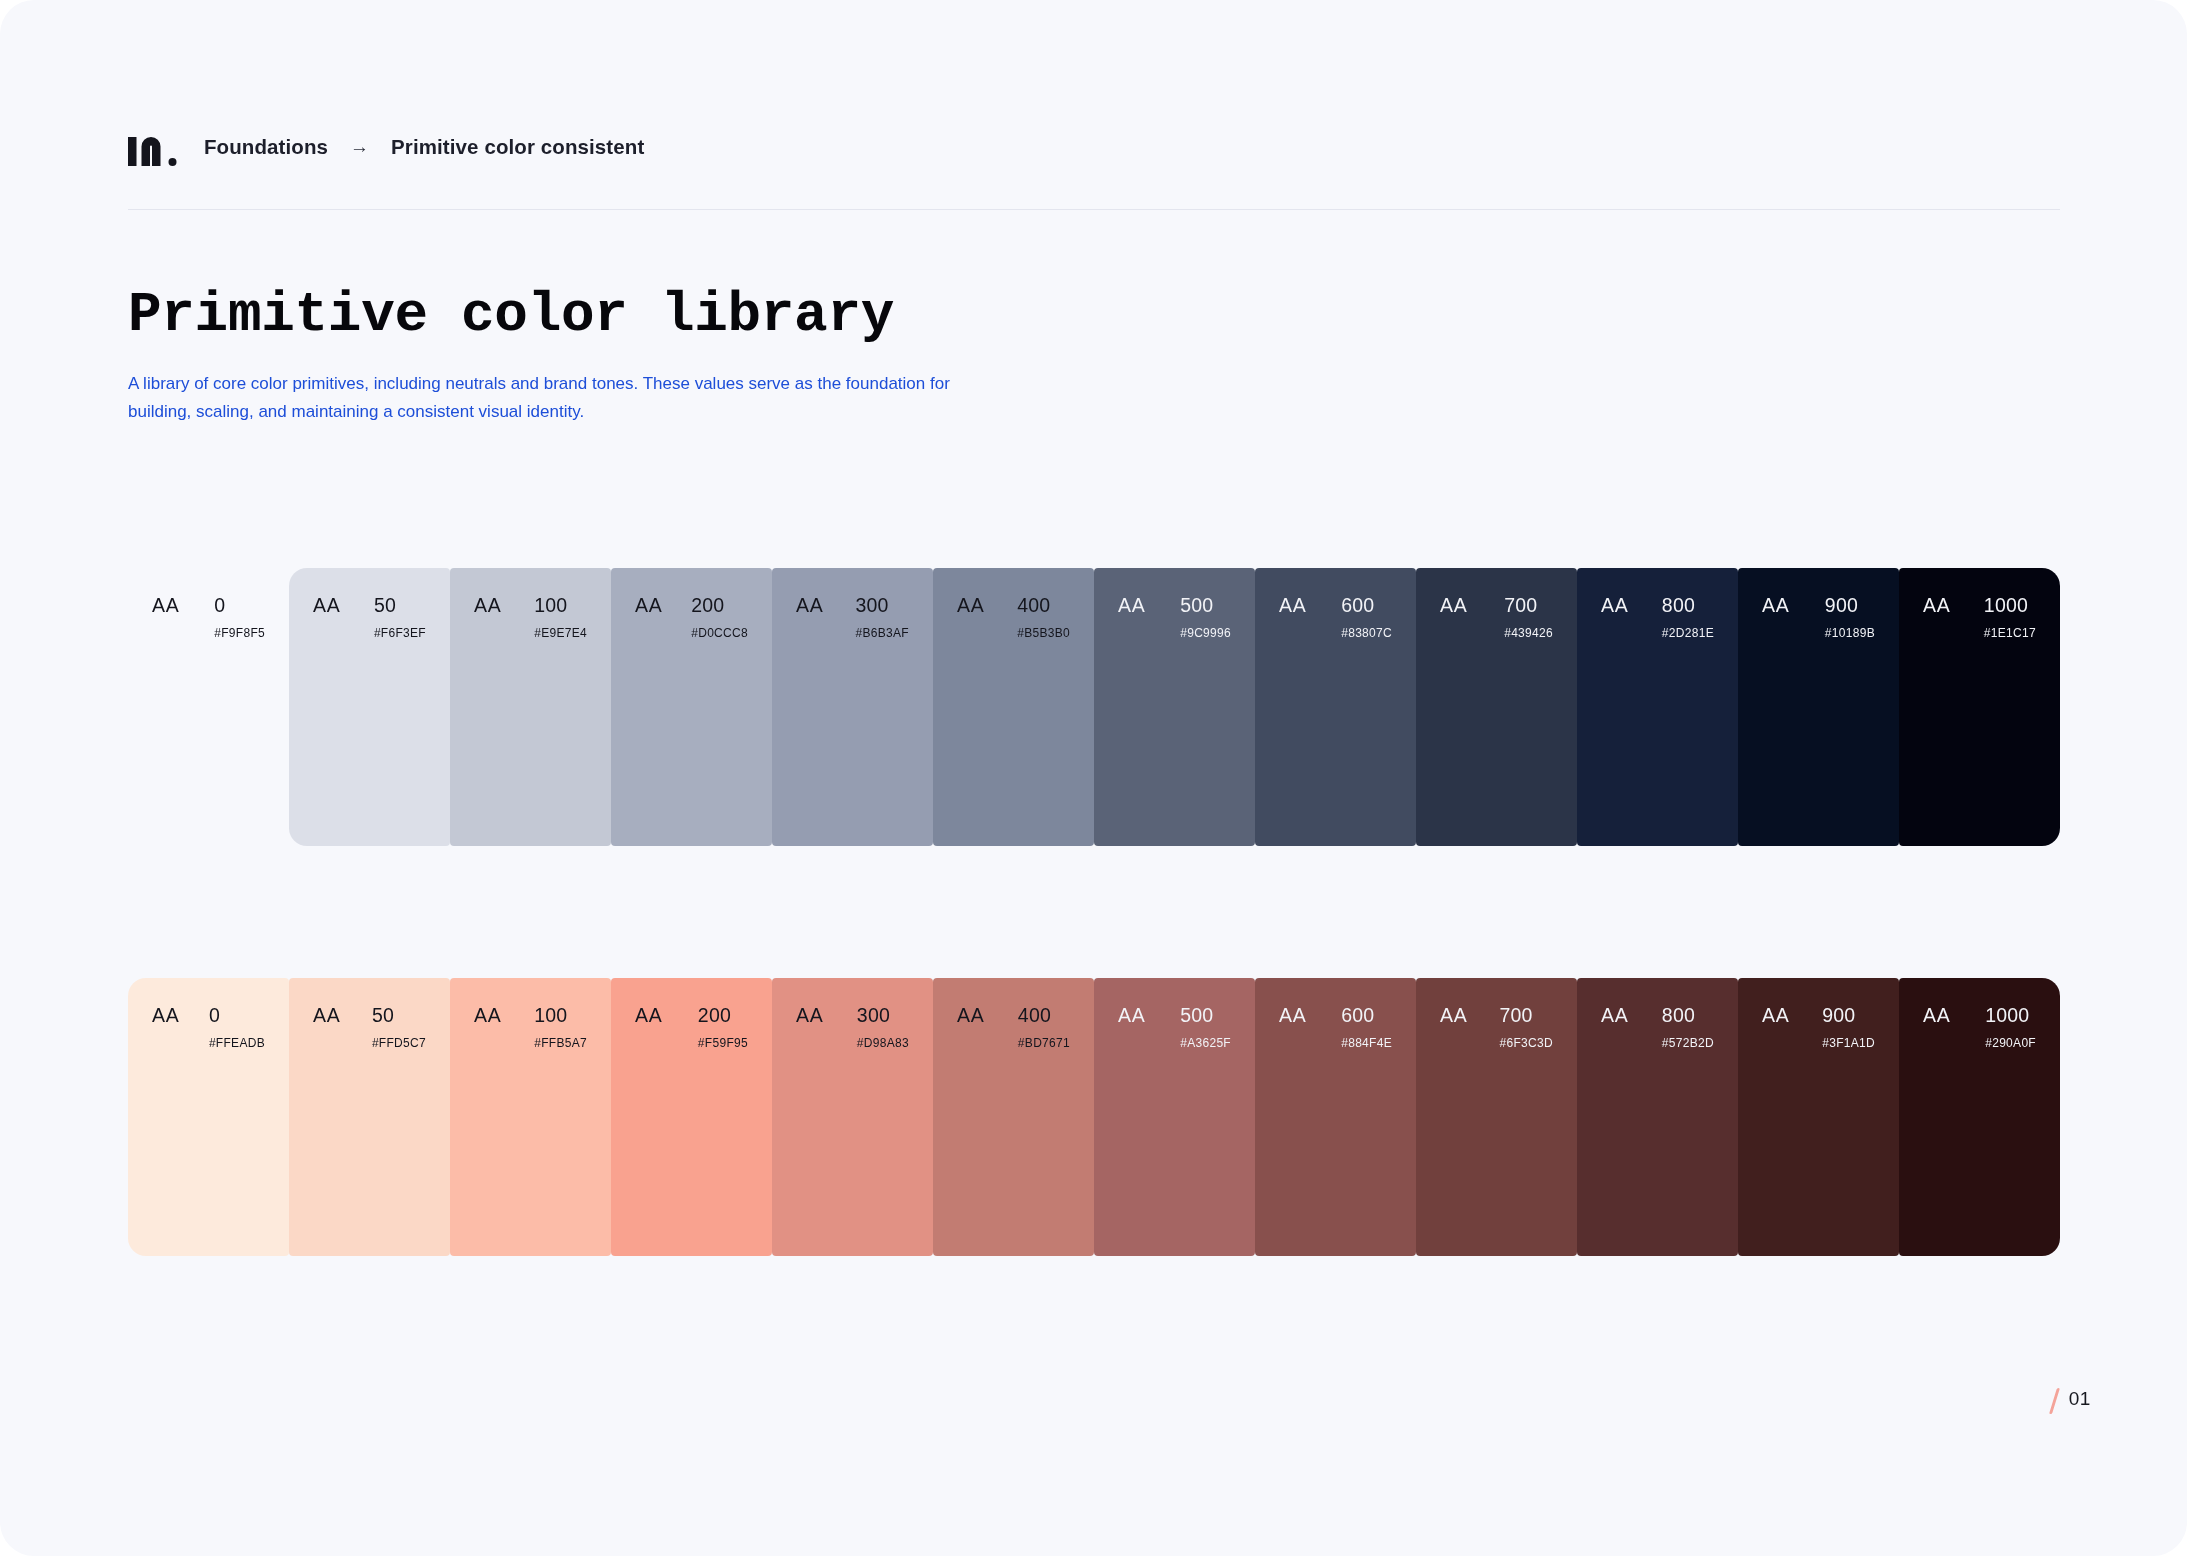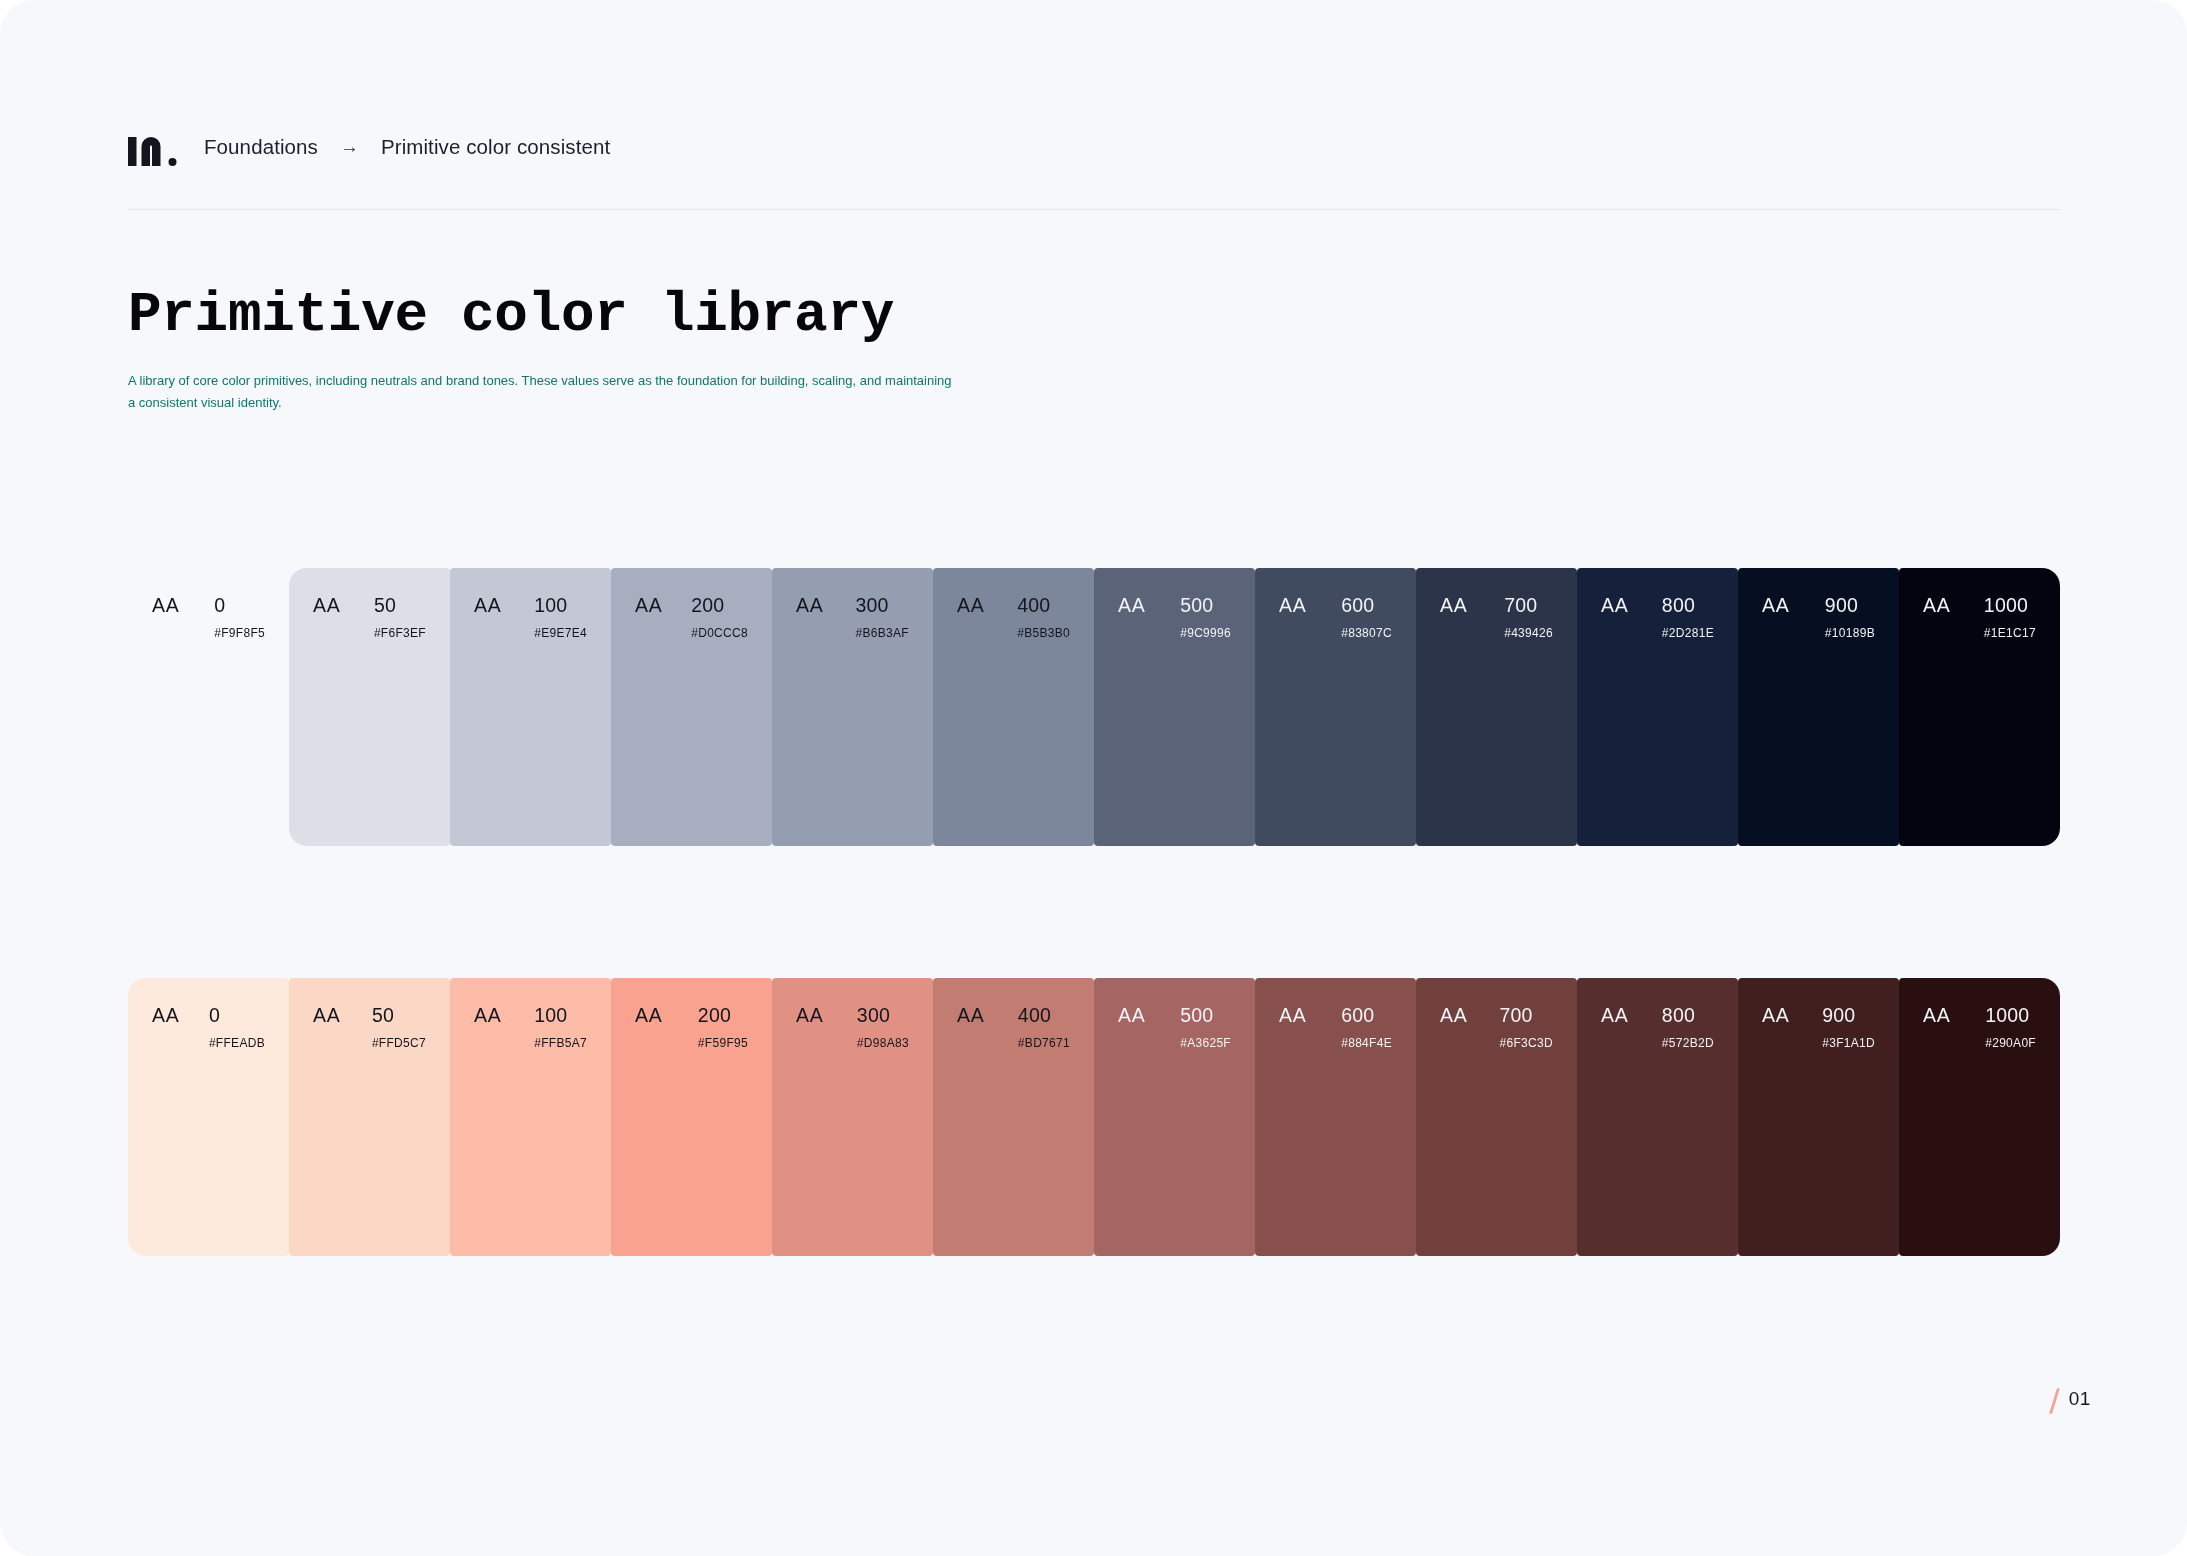--- a/index.html
+++ b/index.html
@@ -24,20 +24,21 @@
   
   .topbar {
     position: absolute;
     left: 128px;
     top: 132px;
     width: 1932px;
     height: 78px;
     border-bottom: 1.5px solid #e3e5ee;
     display: flex;
     align-items: flex-start;
+    font-weight: bold;
   }
 
   .brand-logo {
     width: 52px;
     height: 34px;
     margin-right: 24px;
     flex: none;
     display: block;
   }
 
@@ -70,23 +71,23 @@
   .page-title {
     font-family: Liberation Mono, monospace;
     font-size: 56px;
     font-weight: 700;
     line-height: 1.08;
     color: #07070b;
     letter-spacing: -0.3px;
   }
   .page-subtitle {
     margin-top: 25px;
-    font-size: 13px;
+    font-size: 17px;
     line-height: 1.62;
-    color: #0f766e;
+    color: #1d4ed8;
     max-width: 830px;
   }
 
   
   .swatch-row {
     position: absolute;
     left: 128px;
     width: 1932px;
     height: 278px;
     display: flex;

